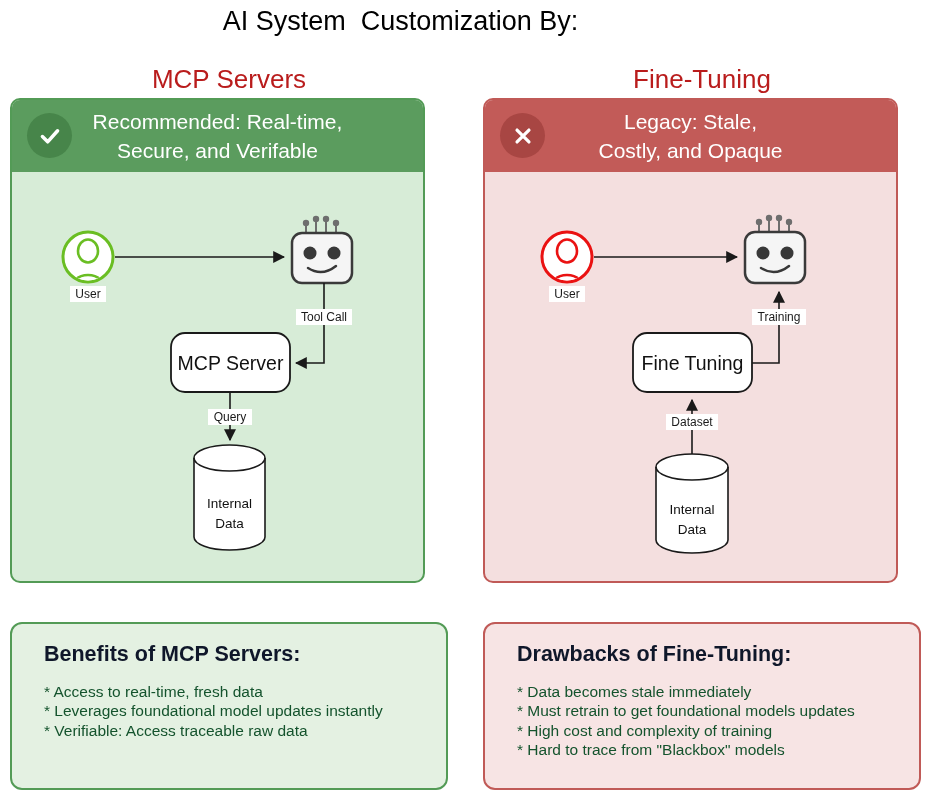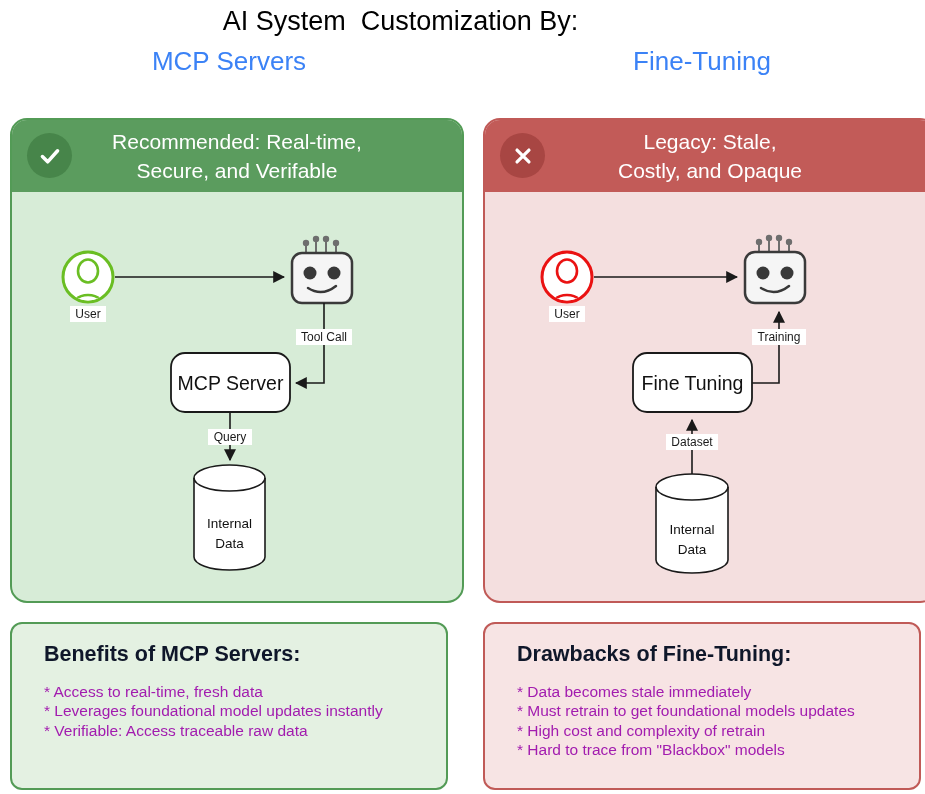--- a/index.html
+++ b/index.html
@@ -4,25 +4,25 @@
 <style>
   html,body{margin:0;padding:0;background:#fff;}
   .canvas{
     position:relative;width:925px;height:794px;background:#ffffff;
     font-family:"Liberation Sans", sans-serif;color:#111;overflow:hidden;
   }
   .main-title{
     position:absolute;top:6px;left:0;width:801px;text-align:center;
     font-size:27px;white-space:pre;color:#000;
   }
-  .col-title{position:absolute;top:46px;width:438px;text-align:center;font-size:26px;color:#3b82f6;}
+  .col-title{position:absolute;top:64px;width:438px;text-align:center;font-size:26px;color:#b91c1c;}
   .col-title.left{left:10px;}
   .col-title.right{left:483px;}
 
-  .panel{position:absolute;top:118px;width:454px;height:485px;border-radius:17px;box-sizing:border-box;overflow:hidden;}
+  .panel{position:absolute;top:98px;width:415px;height:485px;border-radius:10px;box-sizing:border-box;overflow:hidden;}
   .panel.green{left:10px;background:#d7ecd7;border:2px solid #539b56;}
   .panel.red{left:483px;background:#f4dfdf;border:2px solid #c05a57;}
 
   .panel-header{position:absolute;top:0;left:0;width:100%;height:72px;box-sizing:border-box;}
   .panel-header.green-h{background:#5b9c5e;}
   .panel-header.red-h{background:#c25b58;}
   .banner-text{
     position:absolute;top:7px;left:0;width:100%;text-align:center;color:#fff;
     font-size:21px;line-height:29px;
   }
@@ -39,21 +39,21 @@
   .box-text{font-size:19.5px;fill:#111;}
   .cyl-text{font-size:13.5px;fill:#111;}
 
   .note{
     position:absolute;top:622px;width:438px;height:168px;border-radius:12px;
     box-sizing:border-box;padding:18px 22px 0 32px;
   }
   .note.green-note{left:10px;background:#e4f1e2;border:2px solid #539b56;}
   .note.red-note{left:483px;background:#f7e4e4;border:2px solid #c05a57;}
   .note-title{font-size:21.5px;font-weight:bold;color:#0f172a;margin-bottom:15px;}
-  .note-item{font-size:15.5px;line-height:19.4px;color:#a21caf;}
+  .note-item{font-size:15.5px;line-height:19.4px;color:#14532d;}
 </style>
 </head>
 <body>
 
 <div class="canvas">
 
   <div class="main-title">AI System  Customization By:</div>
   <div class="col-title left">MCP Servers</div>
   <div class="col-title right">Fine-Tuning</div>
 
@@ -225,17 +225,17 @@
     <div class="note-title">Benefits of MCP Servers:</div>
     <div class="note-item">* Access to real-time, fresh data</div>
     <div class="note-item">* Leverages foundational model updates instantly</div>
     <div class="note-item">* Verifiable: Access traceable raw data</div>
   </div>
 
   <div class="note red-note">
     <div class="note-title">Drawbacks of Fine-Tuning:</div>
     <div class="note-item">* Data becomes stale immediately</div>
     <div class="note-item">* Must retrain to get foundational models updates</div>
-    <div class="note-item">* High cost and complexity of retrain</div>
+    <div class="note-item">* High cost and complexity of training</div>
     <div class="note-item">* Hard to trace from "Blackbox" models</div>
   </div>
 
 </div>
 
 </body></html>

